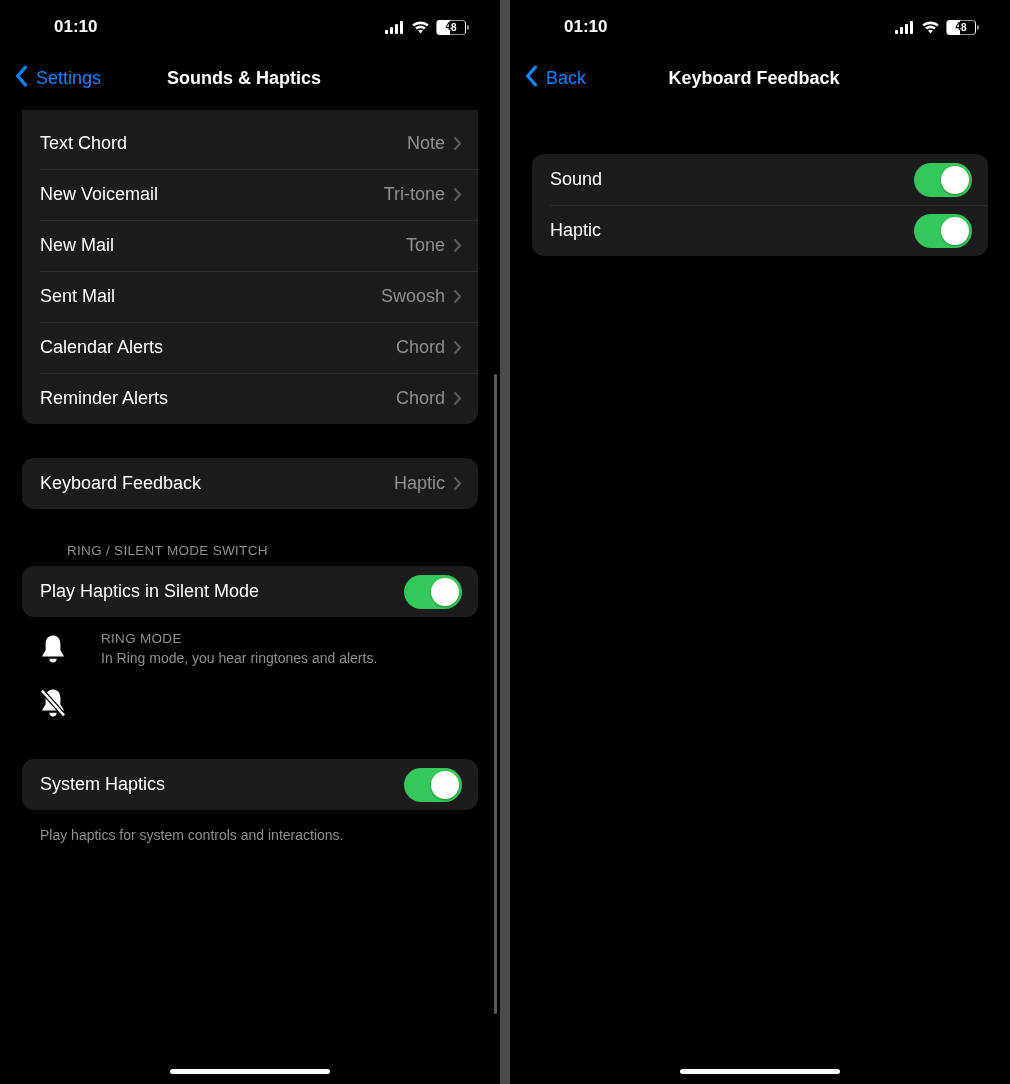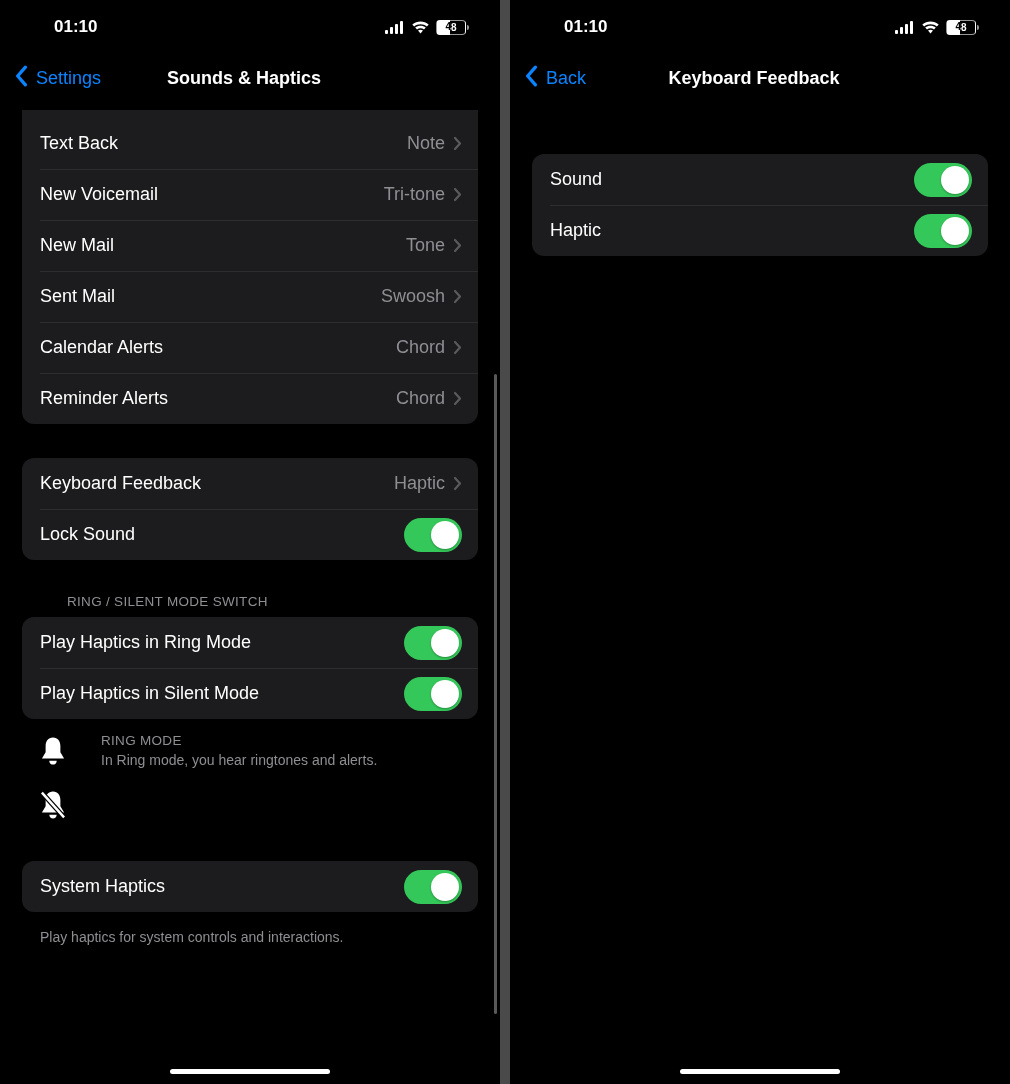--- a/index.html
+++ b/index.html
@@ -286,21 +286,21 @@
       </span>
       <span>Settings</span>
     </div>
     <div class="nav-title">Sounds &amp; Haptics</div>
   </div>
 
   <div class="scroll">
 
     <div class="group first" style="padding-top:8px;">
       <div class="row">
-        <span class="row-label">Text Back</span>
+        <span class="row-label">Text Chord</span>
         <span class="row-value">Note</span>
         <span class="chevron">
             <svg width="9" height="15" viewBox="0 0 9 15">
               <path fill="none" stroke="#5a5a5e" stroke-width="2.2" stroke-linecap="round" stroke-linejoin="round" d="M2 2 L7 7.5 L2 13"></path>
             </svg>
           </span>
       </div>
       <div class="row">
         <span class="row-label">New Voicemail</span>
         <span class="row-value">Tri-tone</span>
@@ -351,32 +351,24 @@
     <div class="group">
       <div class="row">
         <span class="row-label">Keyboard Feedback</span>
         <span class="row-value">Haptic</span>
         <span class="chevron">
             <svg width="9" height="15" viewBox="0 0 9 15">
               <path fill="none" stroke="#5a5a5e" stroke-width="2.2" stroke-linecap="round" stroke-linejoin="round" d="M2 2 L7 7.5 L2 13"></path>
             </svg>
           </span>
       </div>
-      <div class="row">
-        <span class="row-label">Lock Sound</span>
-        <span class="toggle"></span>
-      </div>
     </div>
 
     <div class="header-small">RING / SILENT MODE SWITCH</div>
     <div class="group" style="margin-bottom:28px;">
-      <div class="row">
-        <span class="row-label">Play Haptics in Ring Mode</span>
-        <span class="toggle"></span>
-      </div>
       <div class="row">
         <span class="row-label">Play Haptics in Silent Mode</span>
         <span class="toggle"></span>
       </div>
     </div>
 
     <div class="info-row first-info">
       <span class="info-icon">
         <svg width="30" height="32" viewBox="0 0 24 26">
             <path fill="#fff" d="M12 2 C8 2 6 5 6 9 L6 14 L3 19 L21 19 L18 14 L18 9 C18 5 16 2 12 2 Z M9 21 C9 23 10.3 24 12 24 C13.7 24 15 23 15 21 Z"></path>

